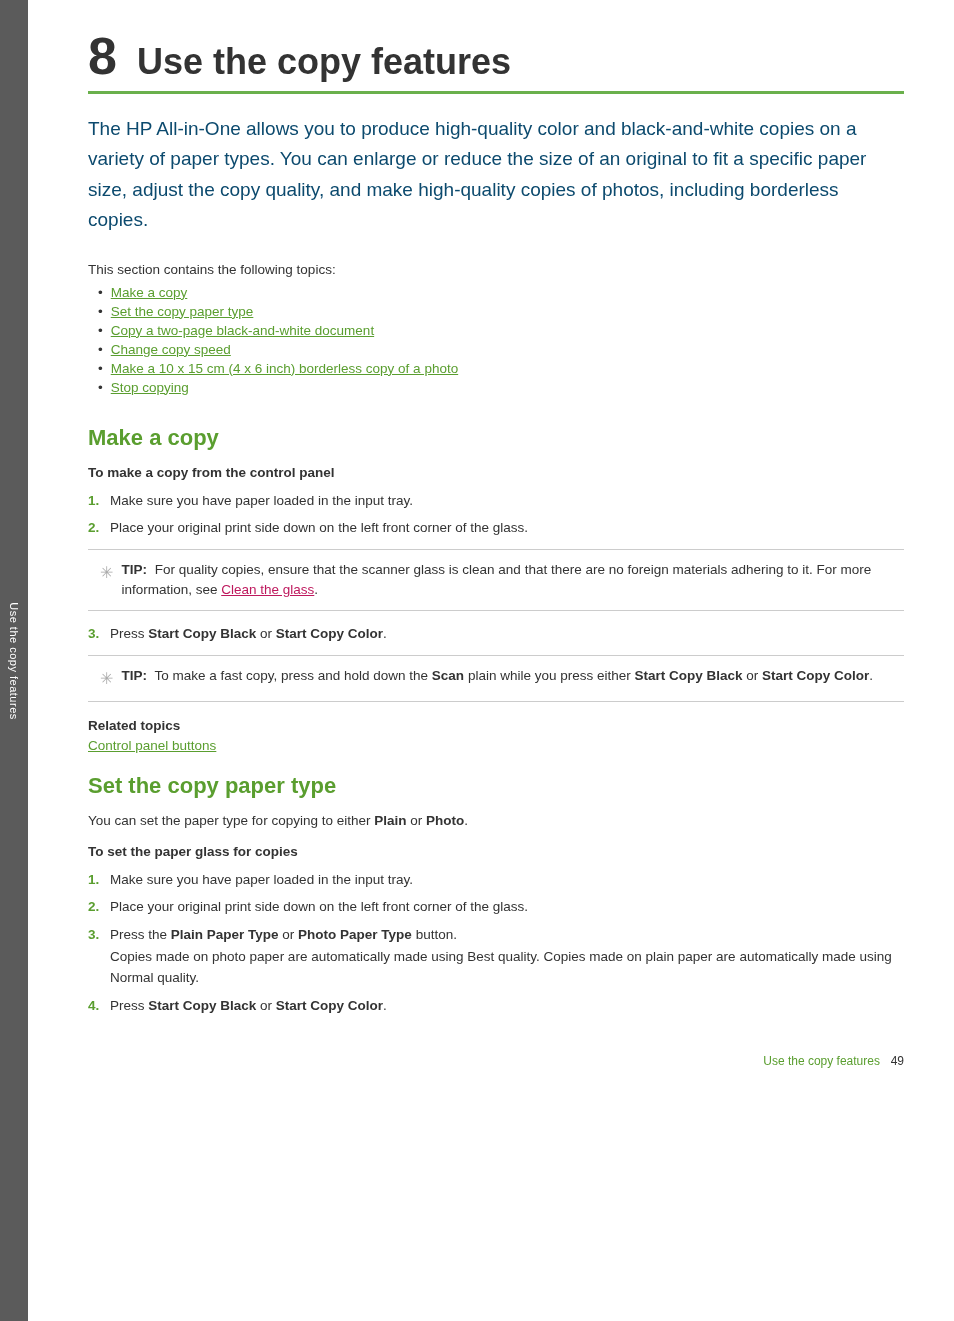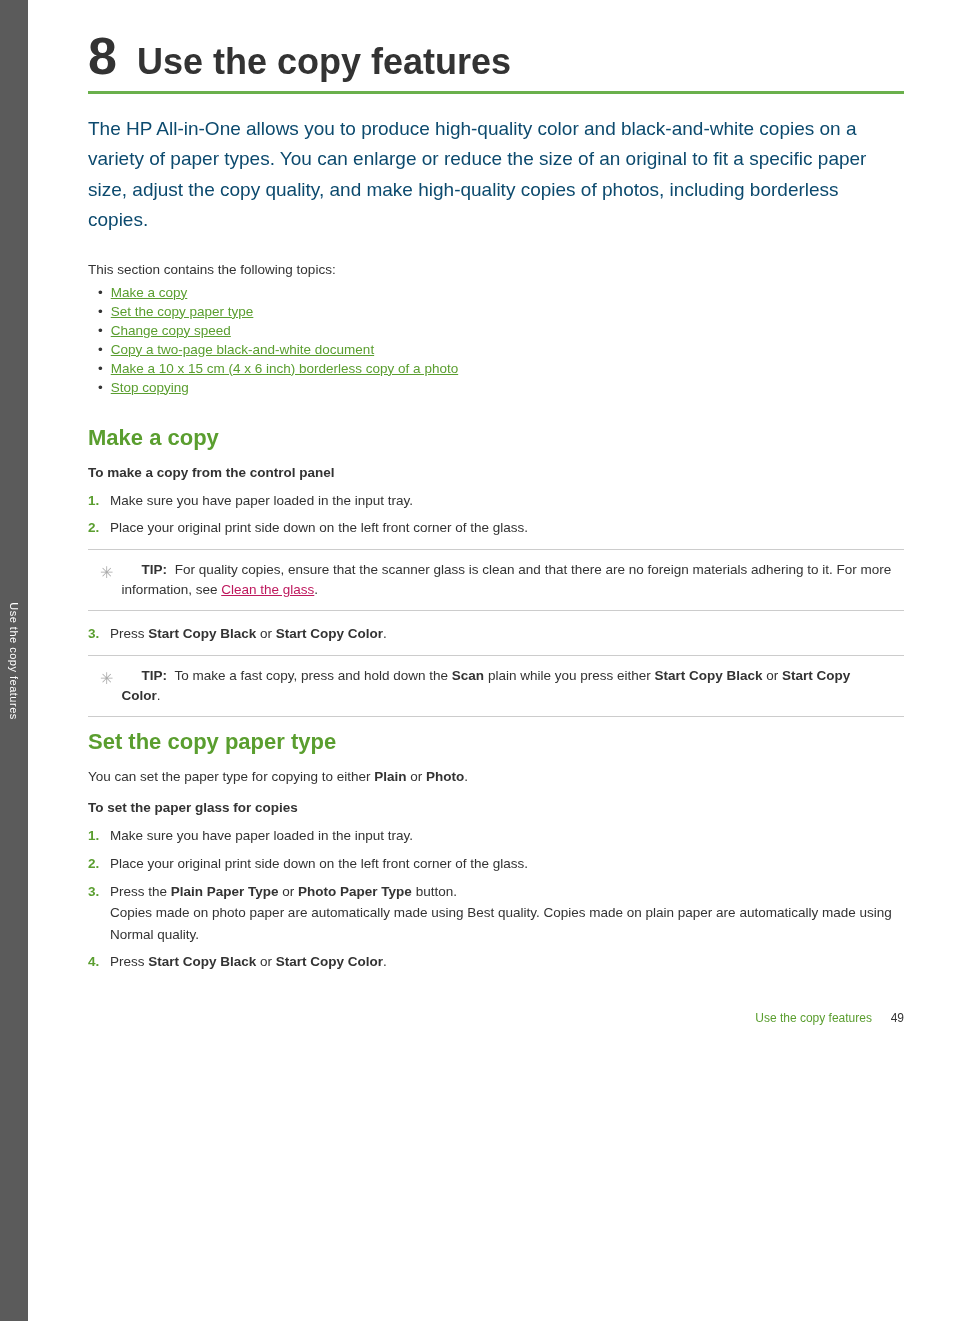--- a/index.html
+++ b/index.html
@@ -159,21 +159,20 @@
       margin-right: 8px;
       flex-shrink: 0;
       font-size: 16px;
       color: #aaa;
       margin-top: 1px;
     }
 
     .tip-label {
       font-weight: bold;
       margin-right: 4px;
-      margin-left: 20px;
     }
 
     .related-topics {
       margin-top: 16px;
       margin-bottom: 20px;
     }
 
     .related-label {
       font-weight: bold;
       font-size: 13.5px;
@@ -197,21 +196,21 @@
     }
 
     .footer-text {
       font-size: 12px;
       color: #5a9e2f;
     }
 
     .footer-page {
       font-size: 12px;
       color: #333;
-      margin-left: 12px;
+      margin-left: 4px;
     }
 
     .bold { font-weight: bold; }
     .link { color: #be185d; text-decoration: underline; cursor: pointer; }
 
     .step-text {
       flex: 1;
     }
   </style>
 </head>
@@ -235,24 +234,24 @@
     <p class="topics-label">This section contains the following topics:</p>
 
     <ul class="toc-list">
       <li>
           <a class="link">Make a copy</a>
         </li>
       <li>
           <a class="link">Set the copy paper type</a>
         </li>
       <li>
+          <a class="link">Copy a two-page black-and-white document</a>
+        </li>
+      <li>
           <a class="link">Change copy speed</a>
-        </li>
-      <li>
-          <a class="link">Copy a two-page black-and-white document</a>
         </li>
       <li>
           <a class="link">Make a 10 x 15 cm (4 x 6 inch) borderless copy of a photo</a>
         </li>
       <li>
           <a class="link">Stop copying</a>
         </li>
     </ul>
 
     <h2 class="section-heading" id="make-a-copy">Make a copy</h2>
@@ -290,20 +289,24 @@
     </ol>
 
     <div class="tip-box">
       <span class="tip-icon">✳</span>
       <span>
         <span class="tip-label">TIP:</span>
         <span>To make a fast copy, press and hold down the </span><span class="bold">Scan</span><span> plain while you press either </span><span class="bold">Start Copy Black</span><span> or </span><span class="bold">Start Copy Color</span><span>.</span>
       </span>
     </div>
 
+    <div class="related-topics">
+      <p class="related-label">Related topics</p>
+      <a class="related-link">Control panel buttons</a>
+    </div>
 
     <h2 class="section-heading" id="set-copy-paper-type">Set the copy paper type</h2>
 
     <p class="section-intro">
       <span>You can set the paper type for copying to either </span><span class="bold">Plain</span><span> or </span><span class="bold">Photo</span><span>.</span>
     </p>
 
     <p class="subsection-heading">To set the paper glass for copies</p>
 
     <ol class="numbered-list">

